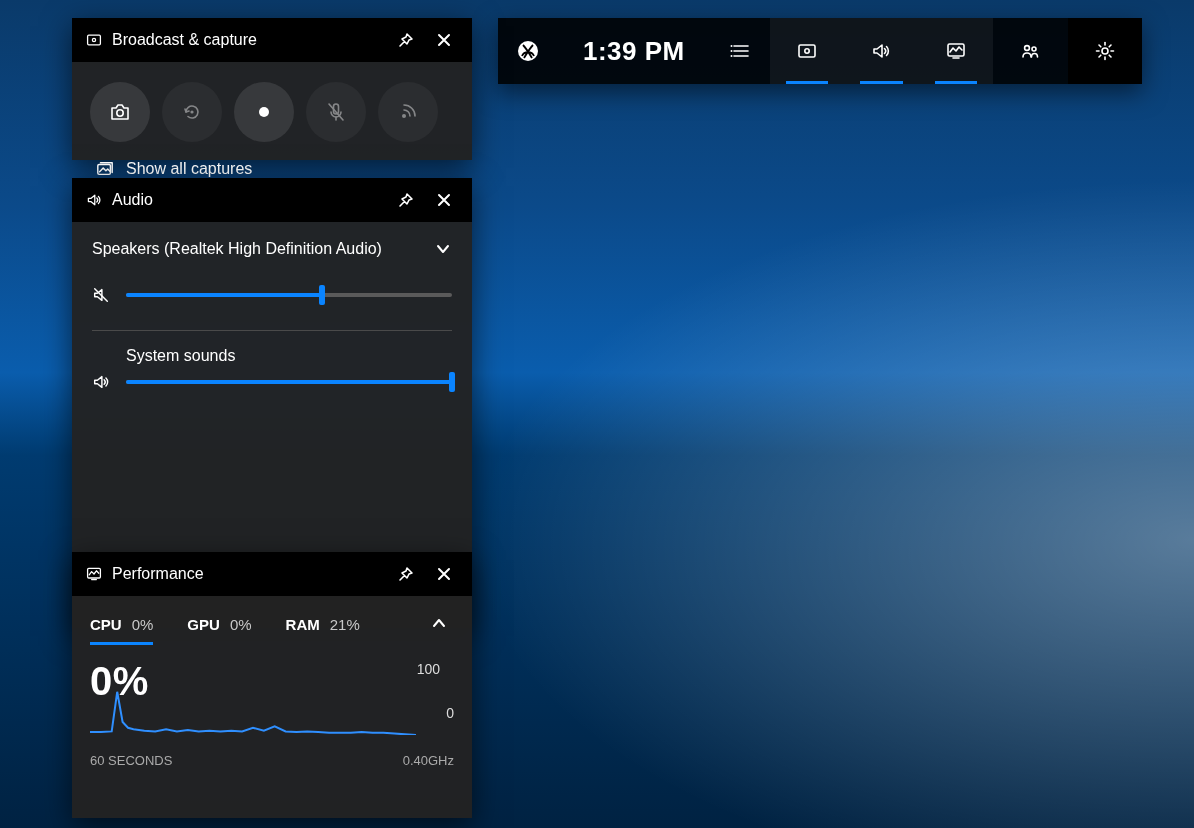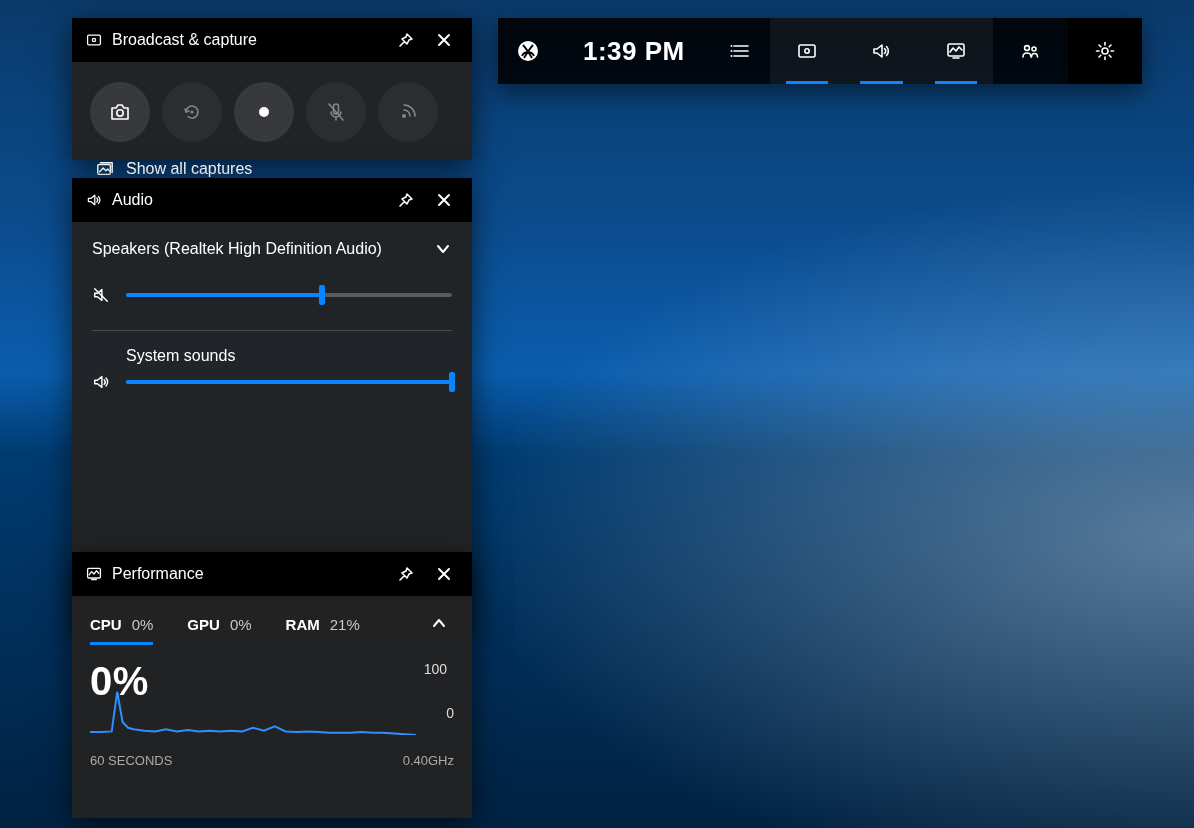--- a/index.html
+++ b/index.html
@@ -106,21 +106,21 @@
   .perf-tabs .collapse { padding:6px; cursor:pointer; }
   .perf-tab.active { position:relative; }
   .perf-tab.active::after {
     content:""; position:absolute; left:0; right:0; bottom:-2px; height:3px; background:#0a84ff;
   }
   .perf-main { position:relative; margin-top:14px; height:94px; }
   .perf-main .big {
     position:absolute; left:0; top:2px;
     font-size:40px; font-weight:800; letter-spacing:0.5px;
   }
-  .perf-main .y100 { position:absolute; right:7px; top:4px; font-size:14px; color:#ddd; }
+  .perf-main .y100 { position:absolute; right:14px; top:4px; font-size:14px; color:#ddd; }
   .perf-main .y0   { position:absolute; right:0; top:48px; font-size:14px; color:#ddd; }
   .perf-main svg.chart { position:absolute; left:0; bottom:16px; width:326px; height:72px; display:block; }
   .perf-footer { display:flex; justify-content:space-between; font-size:13px; color:#aaa; margin-top:2px; }
 
   
   .stroke { stroke:#fff; stroke-width:1.6; fill:none; stroke-linecap:round; stroke-linejoin:round; }
   .fillw  { fill:#fff; }
 </style>
 </head>
 <body>

